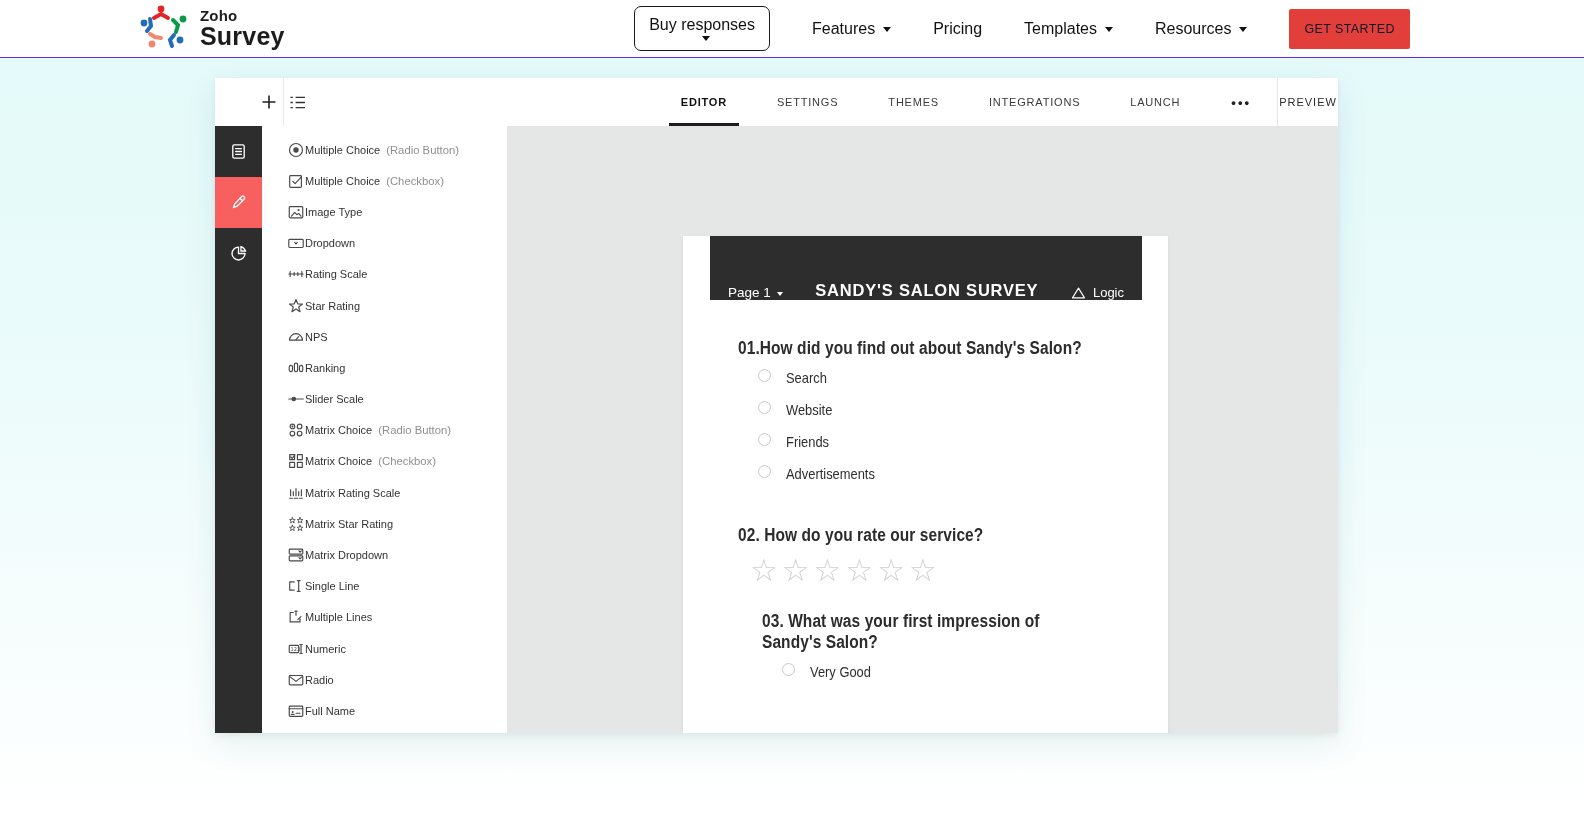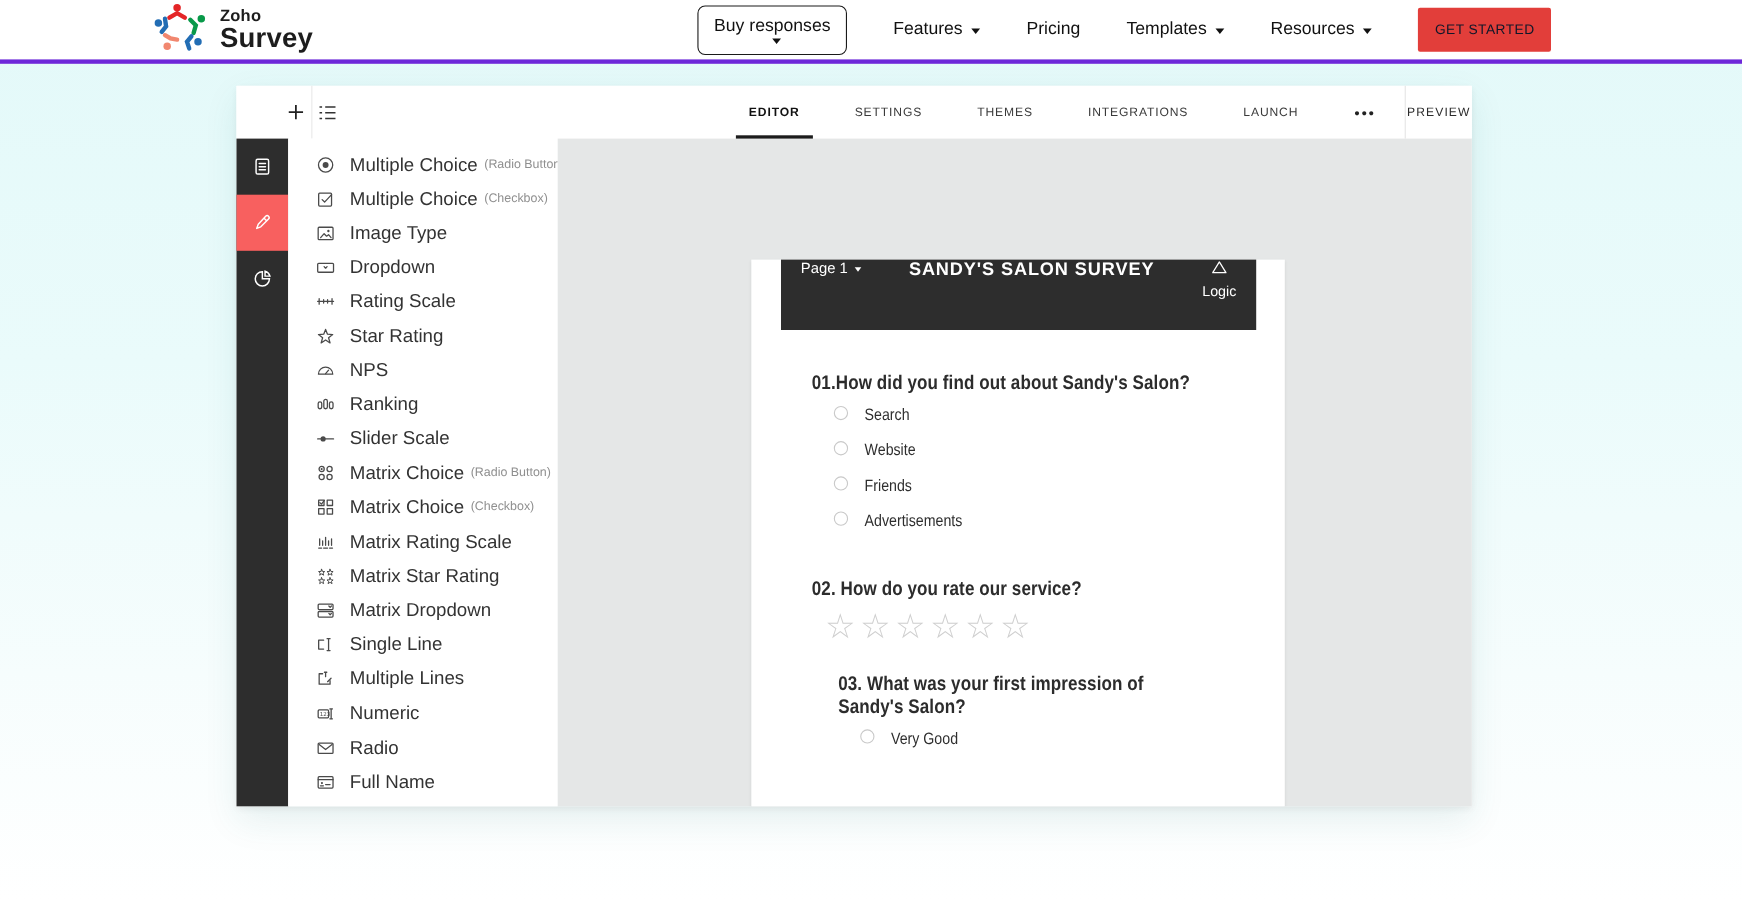--- a/index.html
+++ b/index.html
@@ -6,21 +6,21 @@
   html,body { width:1584px; height:818px; overflow:hidden; }
   body {
     font-family:"Liberation Sans","DejaVu Sans",sans-serif;
     background:linear-gradient(180deg,#e3f9f9 0%,#eafbfb 40%,#f6fdfd 75%,#ffffff 100%);
     color:#1d1d1d;
   }
   
   .site-header {
     height:58px; background:#ffffff; display:flex; align-items:center;
     justify-content:space-between; padding:0 174px 0 140px;
-    border-bottom:4px solid #6d28d9; position:relative; z-index:5;
+    border-bottom:1px solid #6d28d9; position:relative; z-index:5;
   }
   .logo { display:flex; align-items:center; gap:10px; cursor:pointer; }
   .logo-text { line-height:1; }
   .logo-zoho { font-size:15px; font-weight:bold; letter-spacing:.2px; }
   .logo-survey { font-size:25px; font-weight:bold; letter-spacing:.2px; margin-top:1px; }
   .main-nav { display:flex; align-items:center; gap:42px; }
   .nav-link { font-size:16px; color:#111; display:flex; align-items:center; cursor:pointer; white-space:nowrap; }
   .caret { display:inline-block; width:0; height:0; border-left:4.5px solid transparent;
     border-right:4.5px solid transparent; border-top:5.5px solid currentColor; margin-left:8px; margin-top:2px; }
   .buy-btn { border:1.6px solid #1a1a1a; border-radius:7px; padding:9px 14px; background:#fff;flex-direction:column; }
@@ -45,32 +45,32 @@
   .tb-preview { width:100px; border-left:1px solid #e5e5e5; font-size:11px; letter-spacing:1px; color:#2c2c2c; font-weight:500; }
   
   .editor-body { flex:1; display:flex; min-height:0; }
   .rail { width:47px; background:#2d2d2d; flex:0 0 47px; }
   .rail-item { height:51px; display:flex; align-items:center; justify-content:center; cursor:pointer; color:#fff; }
   .rail-item.active { background:#f8605f; }
   .palette { width:245px; flex:0 0 245px; background:#fff; padding-top:8px; overflow:hidden; }
   .qt-item { height:31.2px; display:flex; align-items:center; padding-left:25px; cursor:pointer; }
   .qt-icon { width:18px; height:18px; display:flex; align-items:center; justify-content:center; flex:0 0 18px; }
   .qt-icon svg { stroke:#4a4a4a; fill:none; stroke-width:1.3; stroke-linecap:round; stroke-linejoin:round; }
-  .qt-label { font-size:17px; color:#333; margin-left:13px; white-space:nowrap; }
+  .qt-label { font-size:11px; color:#333; white-space:nowrap; }
   .qt-sub { font-size:11.3px; color:#8f8f8f; margin-left:6px; white-space:nowrap; }
   
   .canvas { flex:1; background:#e5e7e7; min-width:0; overflow:hidden; }
   .survey-card { width:485px; margin:110px 0 0 176px; background:#fff; height:600px;
     box-shadow:0 1px 3px rgba(0,0,0,.08); }
   .survey-bar { margin:25px 26px 0 27px; height:64px; background:#2d2d2d; color:#fff;
-    display:flex; align-items:flex-start; padding:0 18px; }
+    display:flex; align-items:flex-end; padding:0 18px; }
   .page-select { font-size:13.5px; display:flex; align-items:center; cursor:pointer; }
   .page-select .caret { border-top-width:4.5px; border-left-width:3.8px; border-right-width:3.8px; margin-left:6px; }
   .survey-title { flex:1; text-align:center; font-size:16.5px; font-weight:bold; letter-spacing:.8px; }
-  .logic-btn { display:flex; align-items:center; gap:7px; font-size:13px; cursor:pointer;flex-direction:column; }
+  .logic-btn { display:flex; align-items:center; gap:7px; font-size:13px; cursor:pointer; }
   .logic-btn svg { stroke:#fff; fill:none; stroke-width:1.5; stroke-linejoin:round; }
   .survey-content { padding:0 30px 0 55px; }
   .cond { display:inline-block; transform:scaleX(.86); transform-origin:0 50%; }
   .q-title { font-size:18px; font-weight:bold; color:#2c2c2c; letter-spacing:.1px; cursor:pointer; }
   .q1 { margin-top:38px; }
   .q-options { margin:10px 0 0 20px; }
   .opt-row { display:flex; align-items:flex-start; height:32px; cursor:pointer; }
   .radio { width:13px; height:13px; border:1.5px solid #c9c9c9; border-radius:50%; flex:0 0 13px; }
   .opt-label { font-size:15px; font-weight:500; color:#2e2e2e; margin-left:15px; }
   .q2 { margin-top:28px; }

